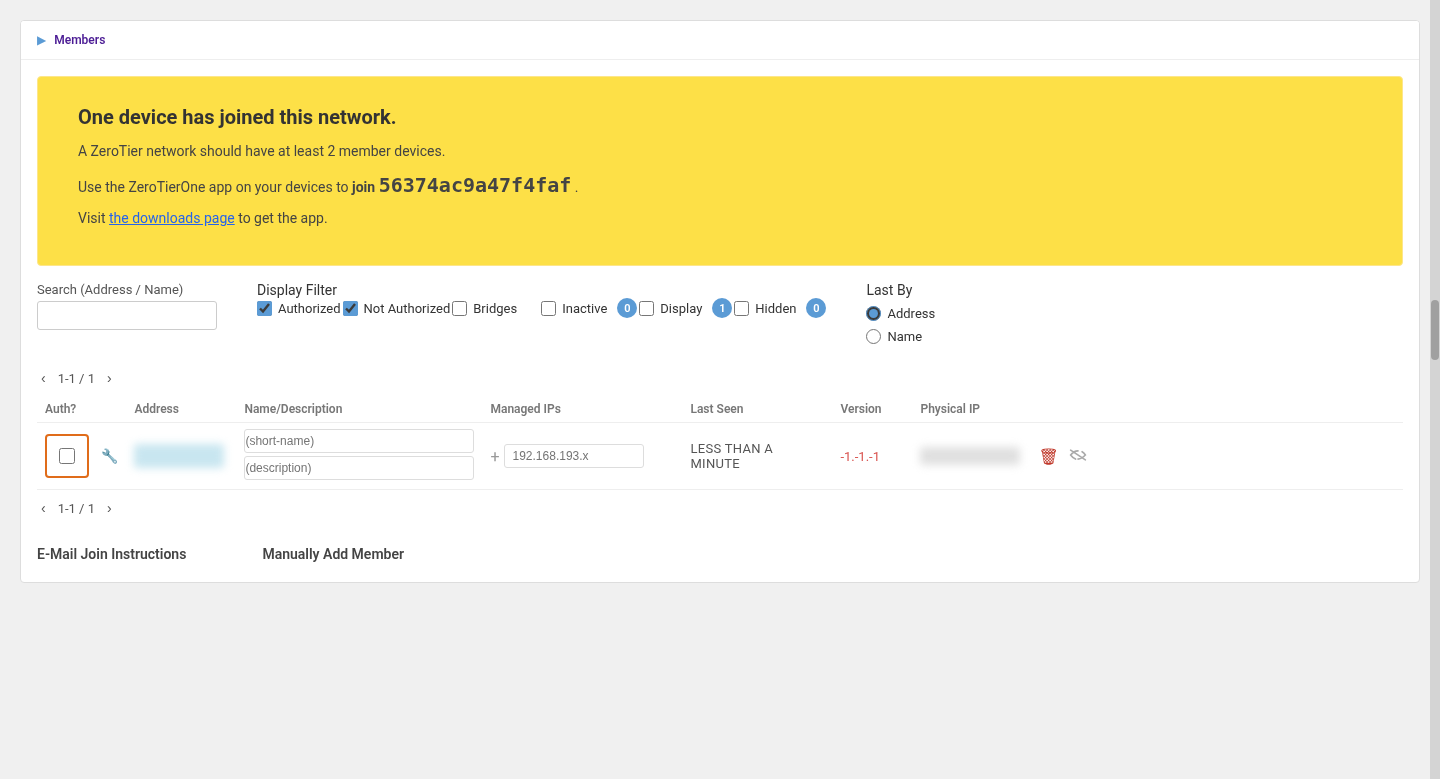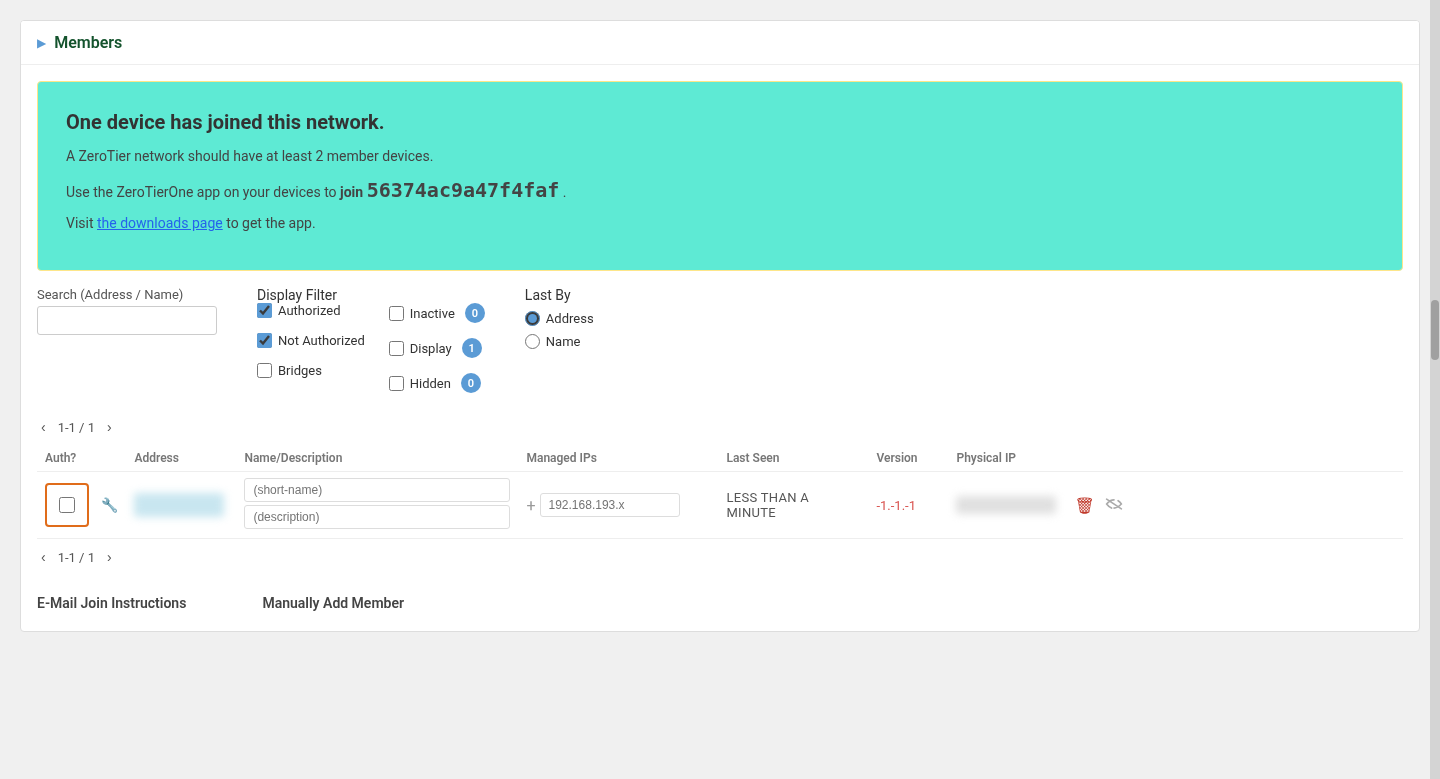--- a/index.html
+++ b/index.html
@@ -26,30 +26,30 @@
       padding: 12px 16px;
       background: #fff;
       border-bottom: 1px solid #eee;
       gap: 8px;
     }
     .section-header-icon {
       color: #5b9bd5;
       font-size: 12px;
     }
     .section-title {
-      font-size: 16px;
+      font-size: 12px;
       font-weight: 600;
-      color: #14532d;
+      color: #4c1d95;
     }
     .yellow-banner {
-      background: #5eead4;
+      background: #fde047;
       border: 1px solid #fde68a;
       margin: 16px;
       border-radius: 4px;
-      padding: 28px 28px;
+      padding: 28px 40px;
     }
     .yellow-banner h2 {
       font-size: 20px;
       font-weight: 700;
       color: #333;
       margin-bottom: 12px;
     }
     .yellow-banner p {
       margin-bottom: 8px;
       color: #444;
@@ -95,22 +95,22 @@
       display: flex;
       flex-direction: column;
       gap: 0;
     }
     .display-filter-cols {
       display: flex;
       gap: 24px;
     }
     .checkbox-col {
       display: flex;
-      flex-direction: column;
-      gap: 15px;
+      flex-direction: row;
+      gap: 2px;
     }
     .checkbox-row {
       display: flex;
       align-items: center;
       gap: 6px;
       font-size: 13px;
       color: #333;
     }
     .checkbox-row input[type="checkbox"] {
       width: 15px;
@@ -216,22 +216,22 @@
       background: #c8e6f0;
       height: 24px;
       border-radius: 3px;
       width: 90px;
       filter: blur(4px);
     }
     .name-desc-cell {
       width: 240px;
     }
     .name-input, .desc-input {
-      width: 266px;
-      padding: 4px 8px;
+      width: 230px;
+      padding: 4px 0;
       border: 1px solid #ddd;
       border-radius: 3px;
       font-size: 12px;
       color: #aaa;
       margin-bottom: 3px;
       display: block;
     }
     .managed-ips-cell {
       width: 200px;
     }

